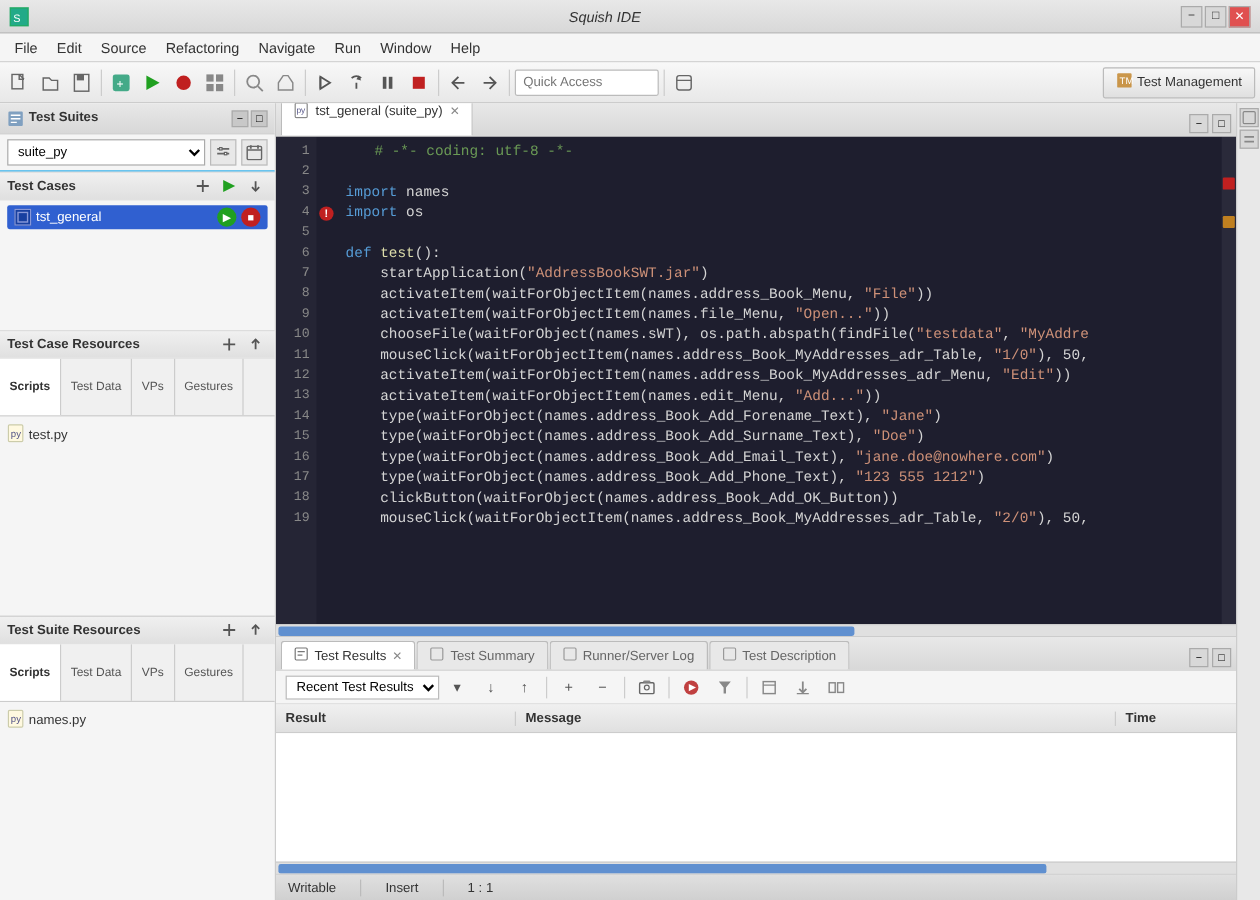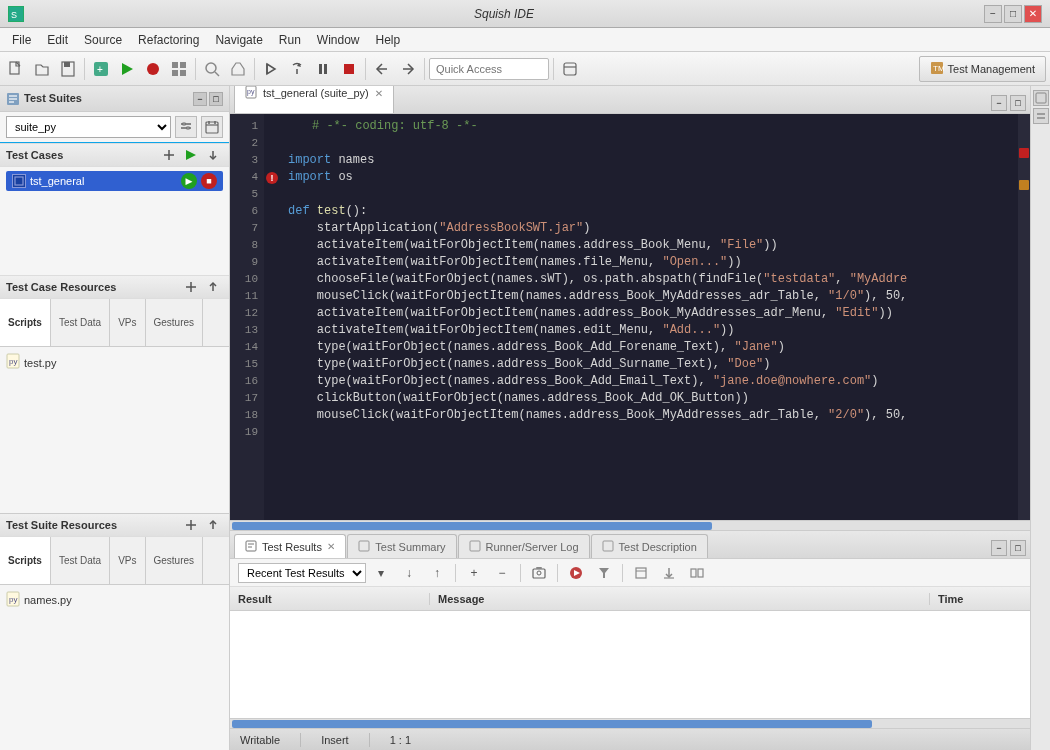--- a/index.html
+++ b/index.html
@@ -719,20 +719,21 @@
           <div class="code-line">    startApplication(<span class="str">"AddressBookSWT.jar"</span>)</div>
           <div class="code-line">    activateItem(waitForObjectItem(names.address_Book_Menu, <span class="str">"File"</span>))</div>
           <div class="code-line">    activateItem(waitForObjectItem(names.file_Menu, <span class="str">"Open..."</span>))</div>
           <div class="code-line">    chooseFile(waitForObject(names.sWT), os.path.abspath(findFile(<span class="str">"testdata"</span>, <span class="str">"MyAddre</span></div>
           <div class="code-line">    mouseClick(waitForObjectItem(names.address_Book_MyAddresses_adr_Table, <span class="str">"1/0"</span>), 50,</div>
           <div class="code-line">    activateItem(waitForObjectItem(names.address_Book_MyAddresses_adr_Menu, <span class="str">"Edit"</span>))</div>
           <div class="code-line">    activateItem(waitForObjectItem(names.edit_Menu, <span class="str">"Add..."</span>))</div>
           <div class="code-line">    type(waitForObject(names.address_Book_Add_Forename_Text), <span class="str">"Jane"</span>)</div>
           <div class="code-line">    type(waitForObject(names.address_Book_Add_Surname_Text), <span class="str">"Doe"</span>)</div>
           <div class="code-line">    type(waitForObject(names.address_Book_Add_Email_Text), <span class="str">"jane.doe@nowhere.com"</span>)</div>
+          <div class="code-line">    type(waitForObject(names.address_Book_Add_Phone_Text), <span class="str">"123 555 1212"</span>)</div>
           <div class="code-line">    clickButton(waitForObject(names.address_Book_Add_OK_Button))</div>
           <div class="code-line">    mouseClick(waitForObjectItem(names.address_Book_MyAddresses_adr_Table, <span class="str">"2/0"</span>), 50,</div>
         </div>
 
         <div class="gutter-right">
           <div class="gutter-mark gutter-red" style="margin-top:30px;"></div>
           <div style="height:20px;"></div>
           <div class="gutter-mark gutter-orange"></div>
         </div>
       </div>

